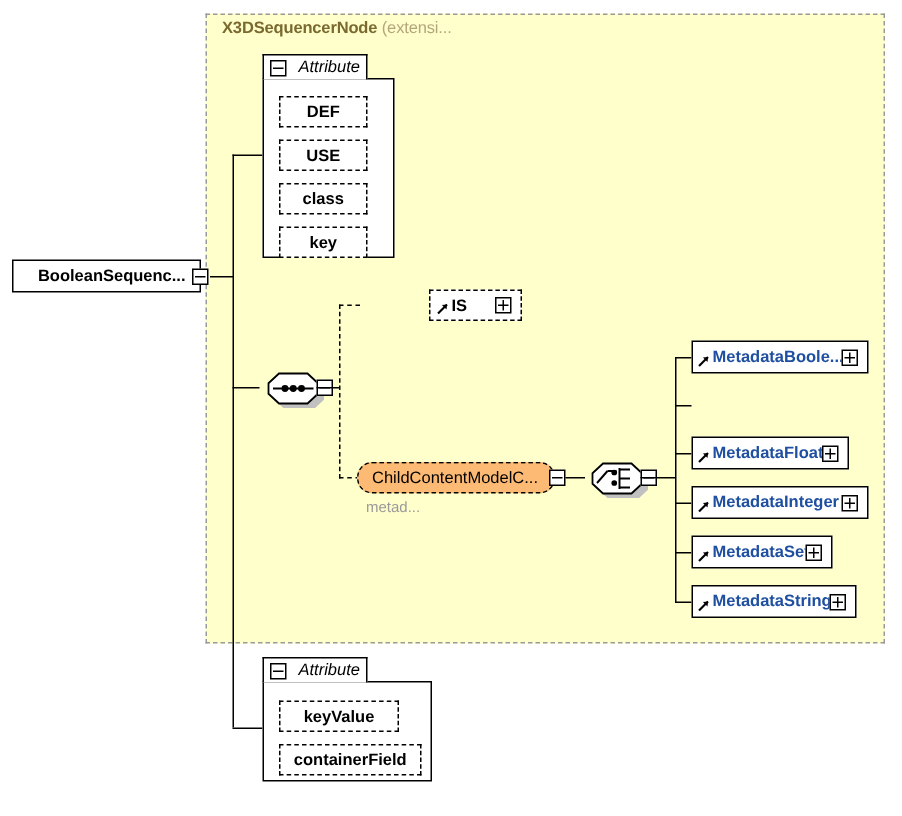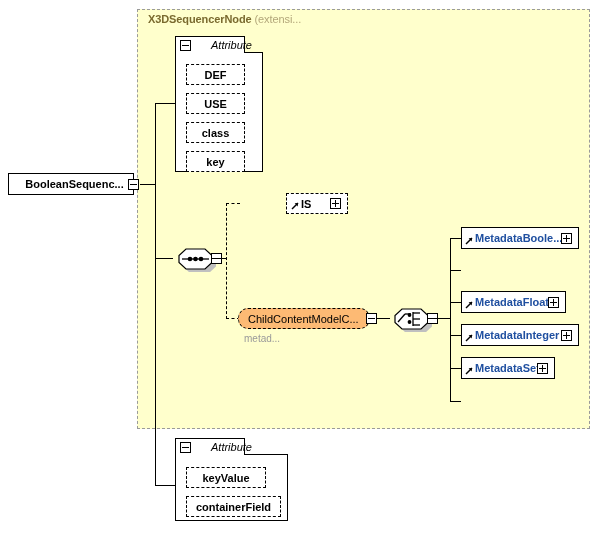--- a/index.html
+++ b/index.html
@@ -151,21 +151,21 @@
     border-bottom: none;
     display: flex;
     align-items: center;
     padding-left: 4px;
     z-index: 3;
   }
   .attr-tab .tab-label {
     font-size: 11px;
     font-style: italic;
     color: #000;
-    margin-left: 20px;
+    margin-left: 8px;
   }
   .attr-tab .mini-exp {
     position: relative;
     width: 11px;
     height: 11px;
     box-sizing: border-box;
     border: 1px solid #000;
     background: #fff;
     flex: 0 0 auto;
   }
@@ -453,20 +453,28 @@
 
   <div class="mdbox" style="left:461px; top:357px; width:94px;">
     <svg class="arrow-icon" width="8" height="8" viewBox="0 0 8 8">
       <path d="M1,7 L7,1" stroke="#000" stroke-width="1.4" fill="none"></path>
       <path d="M7,1 L3.6,1.3 L6.7,4.4 Z" fill="#000"></path>
     </svg>
     <span class="label">MetadataSet</span>
     <span class="expander plus" style="right:6px; top:5px;"></span>
   </div>
 
+  <div class="mdbox" style="left:461px; top:390px; width:110px;">
+    <svg class="arrow-icon" width="8" height="8" viewBox="0 0 8 8">
+      <path d="M1,7 L7,1" stroke="#000" stroke-width="1.4" fill="none"></path>
+      <path d="M7,1 L3.6,1.3 L6.7,4.4 Z" fill="#000"></path>
+    </svg>
+    <span class="label">MetadataString</span>
+    <span class="expander plus" style="right:6px; top:5px;"></span>
+  </div>
 
   <div class="attr-group" style="left:175px; top:438px; width:113px; height:83px;">
     <div class="attr-tab" style="width:70px;">
       <span class="mini-exp"></span>
       <span class="tab-label">Attribute</span>
     </div>
     <div class="attr-body" style="top:16px; width:113px; height:67px;"></div>
     <div class="attr-item" style="left:11px; top:29px; width:80px;">
       <span>keyValue</span>
     </div>

